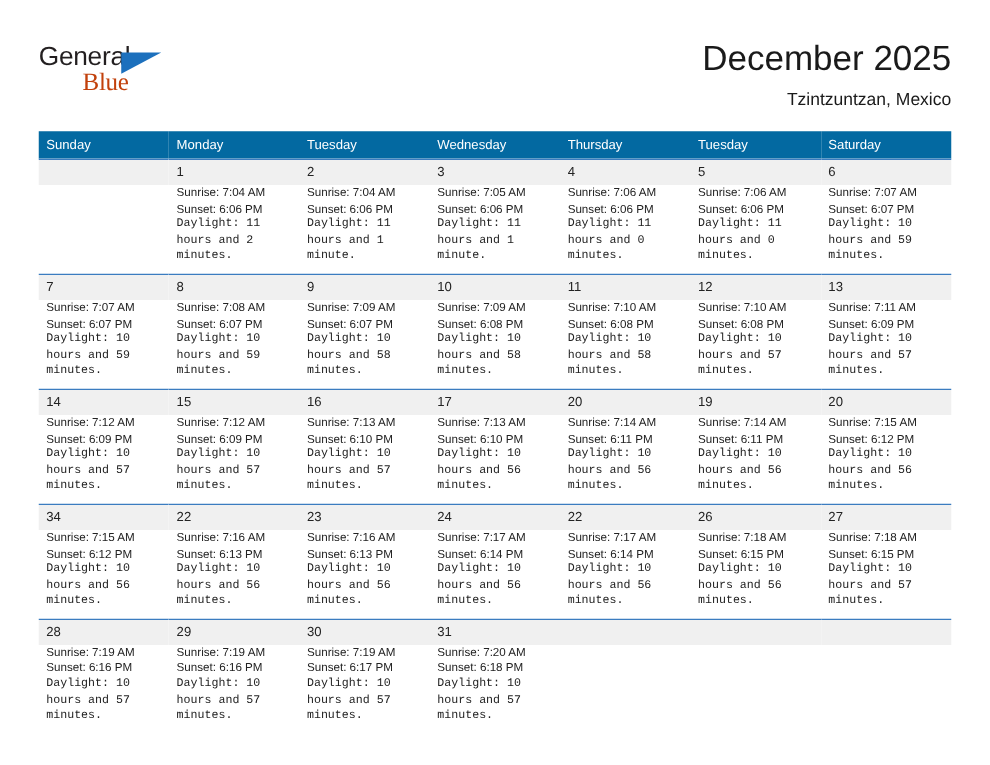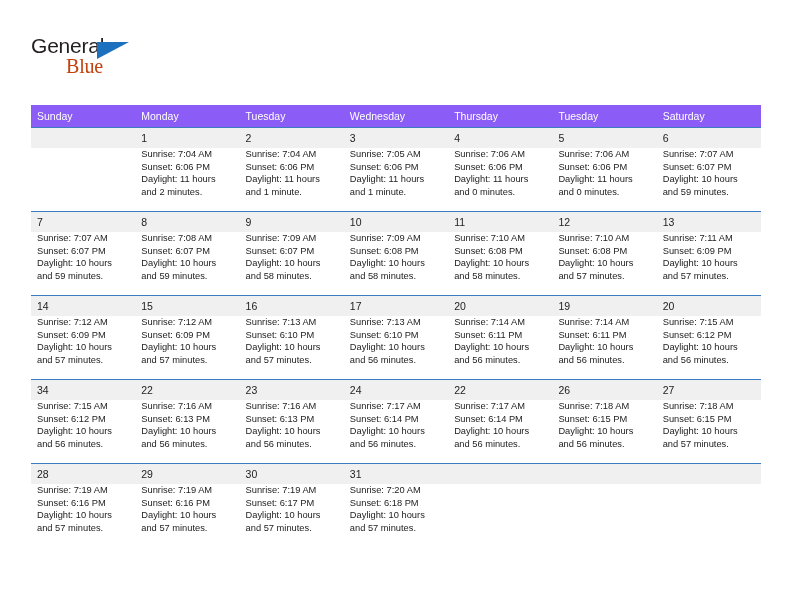--- a/index.html
+++ b/index.html
@@ -87,21 +87,21 @@
   
   .calendar {
     position: absolute;
     left: 31px;
     top: 105px;
     width: 730px;
     border-collapse: collapse;
     table-layout: fixed;
   }
   .calendar th {
-    background: #8b5cf6;
+    background: #0369a1;
     color: #ffffff;
     font-size: 10.5px;
     font-weight: normal;
     text-align: left;
     padding: 5px 0 5px 6px;
     height: 12px;
     border: none;
   }
   .calendar td {
     width: 104.28px;
@@ -130,35 +130,40 @@
     padding: 0 6px 8px 6px;
     font-size: 9.3px;
     line-height: 12.6px;
     color: #222222;
   }
   .details div {
     white-space: nowrap;
   }
   .details .daylight {
     white-space: normal;
+    font-family: Liberation Mono, monospace;
   }
 </style>
 </head>
 <body>
 
 <div class="page">
 
   <div class="header">
 
     <div class="logo">
       <span class="logo-general">General</span>
       <span class="logo-triangle"></span>
       <span class="logo-blue">Blue</span>
     </div>
 
+    <div class="title-block">
+      <div class="cal-title">December 2025</div>
+      <div class="cal-subtitle">Tzintzuntzan, Mexico</div>
+    </div>
 
   </div>
 
   <table class="calendar">
     <thead>
       <tr id="weekday-row">
           <th>Sunday</th>
           <th>Monday</th>
           <th>Tuesday</th>
           <th>Wednesday</th>

